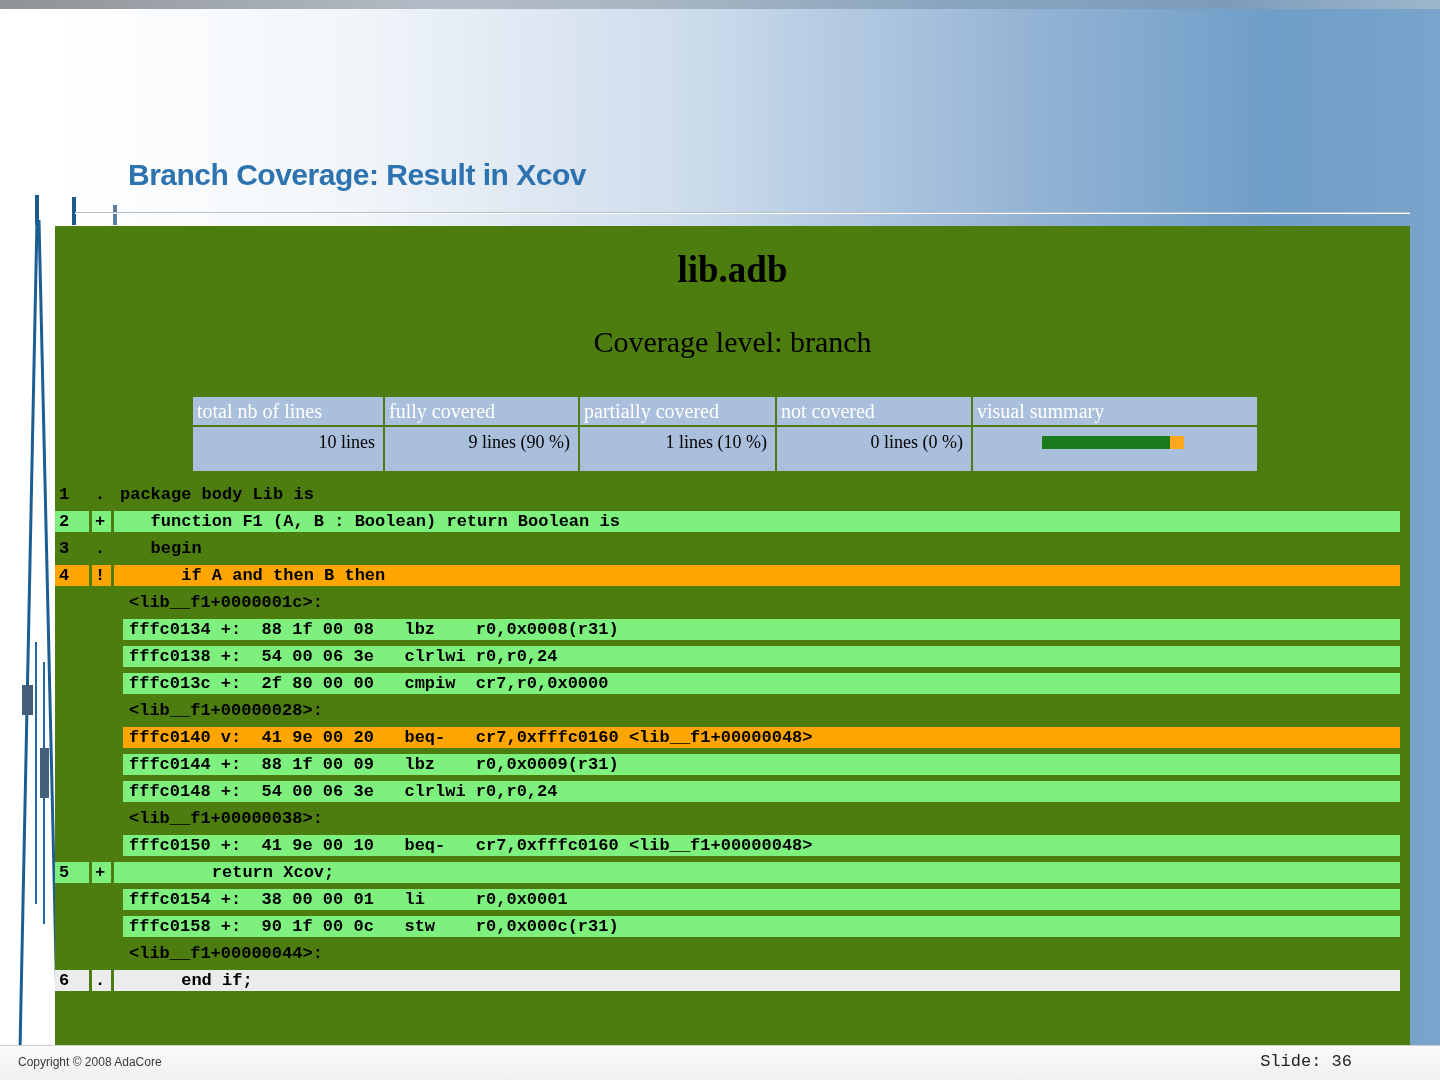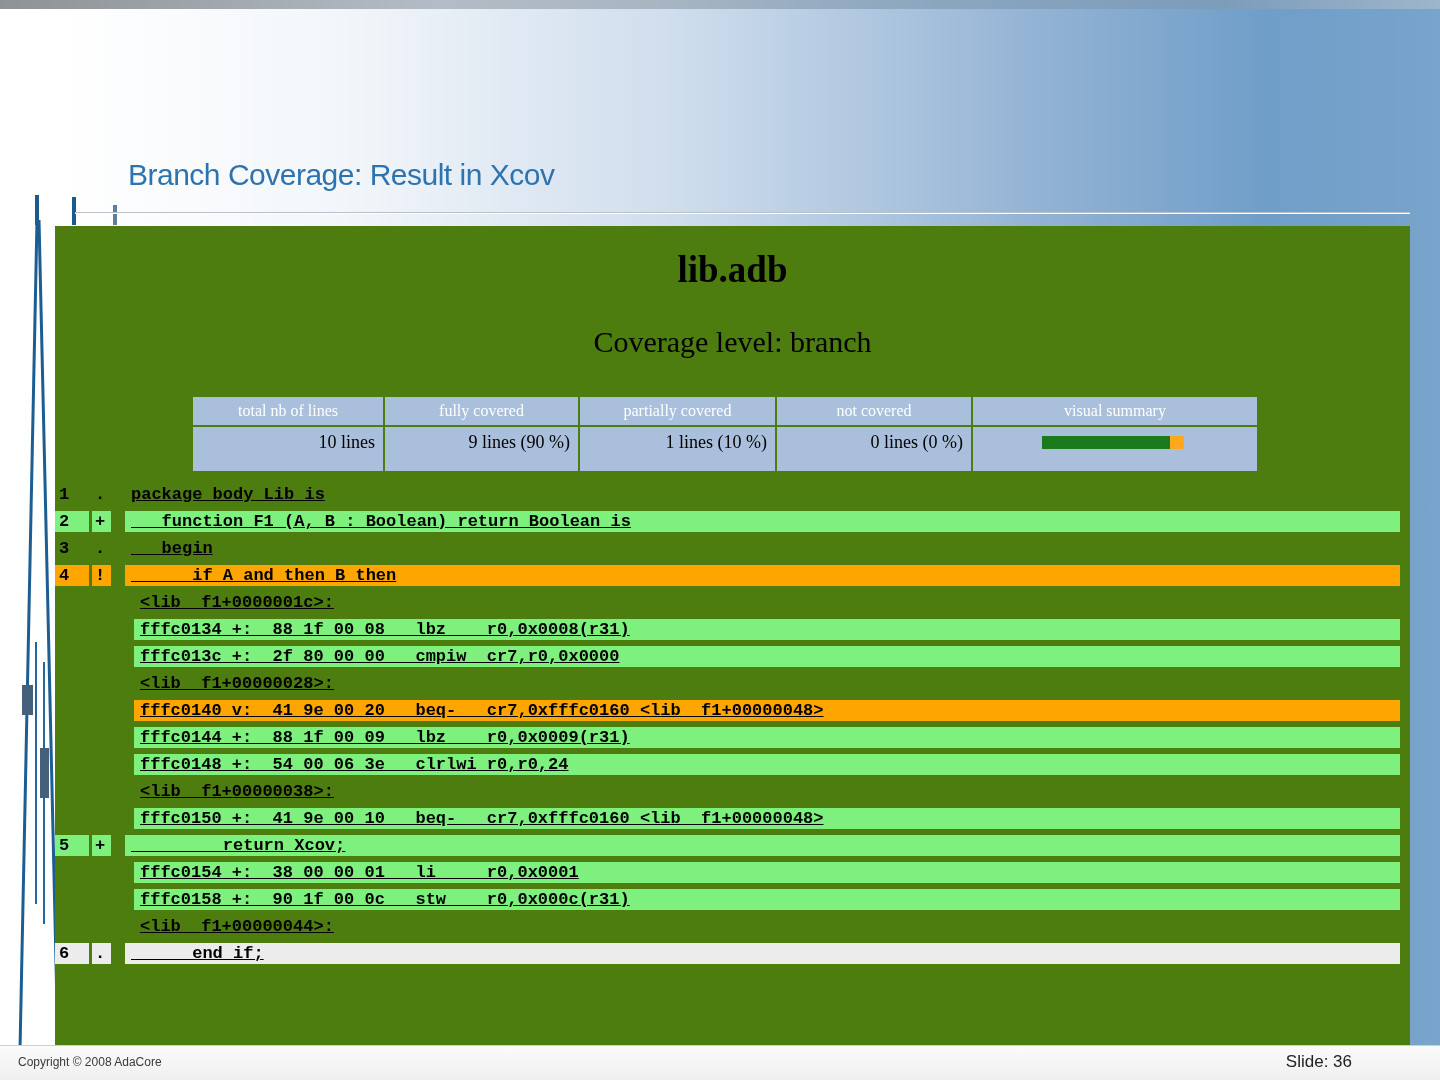--- a/index.html
+++ b/index.html
@@ -8,21 +8,21 @@
     font-family:"Liberation Sans",sans-serif;
     background:linear-gradient(to right,#ffffff 4%,#f2f6fa 24%,#cddcec 48%,#93b3d4 72%,#6f9ec8 88%,#79a4cb 100%);
   }
   
   .top-strip{
     position:absolute;left:0;top:0;width:1440px;height:9px;z-index:3;
     background:linear-gradient(to right,#8f9296 0%,#b3bcc6 30%,#a9b6c2 45%,#8aa6bf 65%,#7d9cba 85%,#9db6cc 100%);
   }
   .slide-title{
     position:absolute;left:128px;top:158px;z-index:3;
-    font-size:30px;font-weight:normal;color:#2d73af;letter-spacing:-0.5px;
+    font-size:30px;font-weight:bold;color:#2d73af;letter-spacing:-0.5px;
   }
   .title-rule{
     position:absolute;left:75px;top:212px;width:1335px;height:0;z-index:3;
     border-top:1px solid #b7c0ca;border-bottom:1px solid #ffffff;
   }
   .decoration{position:absolute;left:0;top:192px;z-index:1;}
   .panel{
     position:absolute;left:55px;top:226px;width:1355px;height:920px;
     background:#4d7c0f;z-index:2;overflow:hidden;
   }
@@ -36,50 +36,50 @@
   }
   table.summary{
     border-collapse:separate;border-spacing:2px;
     margin:36px 0 0 136px;table-layout:fixed;
   }
   table.summary td,table.summary th{
     background:var(--tblblue,#a9bfdb);overflow:hidden;white-space:nowrap;
     font-family:"Liberation Serif",serif;font-weight:normal;
   }
   table.summary th{
-    color:#ffffff;font-size:16px;text-align:center;padding:2px 4px;height:24px;
+    color:#ffffff;font-size:20px;text-align:left;padding:2px 4px;height:24px;
   }
   table.summary td{
     color:#000;font-size:18px;text-align:right;padding:2px 8px 16px 4px;height:26px;
   }
   .c0{width:182px}.c1{width:185px}.c2{width:187px}.c3{width:186px}.c4{width:276px}
   .vbar{display:flex;width:142px;height:13px;margin:0 auto;}
   .vbar .seg-covered{background:var(--bargreen,#1b7a1b);}
   .vbar .seg-partial{background:var(--barorange,#ffa81e);}
   .listing{margin-top:11px;}
   .row{display:flex;height:21px;margin-bottom:6px;
     font-family:"Liberation Mono","DejaVu Sans Mono",monospace;
     font-size:17px;line-height:21px;font-weight:bold;white-space:pre;color:#000;}
   .cell-num{width:30px;padding-left:4px;flex:none;}
   .cell-sym{width:16px;margin-left:3px;padding-left:3px;flex:none;}
-  .cell-text{flex:1;margin-left:14px;margin-right:10px;padding-left:6px;text-decoration:underline;}
+  .cell-text{flex:1;margin-left:3px;margin-right:10px;padding-left:6px;}
   .spacer-asm{width:65px;flex:none;}
   .bg-g{background:var(--green,#7df07d);}
   .bg-o{background:var(--orange,#ffa500);}
   .bg-e{background:#ececec;}
   .footer{
     position:absolute;left:0;top:1045px;width:1440px;height:35px;z-index:4;
     background:linear-gradient(to bottom,#fbfbfb,#efefef);
     border-top:1px solid #cfcfcf;
   }
   .footer .copyright{
     position:absolute;left:18px;top:9px;font-size:12px;color:#3a3a3a;
   }
   .footer .slide-num{
-    position:absolute;right:88px;top:6px;font-size:17px;color:#222;
+    position:absolute;right:88px;top:6px;font-size:17px;color:#222;font-family:Liberation Mono, monospace;
   }
 </style>
 </head>
 <body>
 
 <div class="top-strip"></div>
 
 <div class="slide-title">Branch Coverage: Result in Xcov</div>
 <div class="title-rule"></div>
 
@@ -123,20 +123,21 @@
   </tbody>
     </table>
 
   <div class="listing">
       <div class="row"><div class="cell-num">1</div><div class="cell-sym">.</div><div class="cell-text">package body Lib is</div></div>
       <div class="row"><div class="cell-num bg-g">2</div><div class="cell-sym bg-g">+</div><div class="cell-text bg-g">   function F1 (A, B : Boolean) return Boolean is</div></div>
       <div class="row"><div class="cell-num">3</div><div class="cell-sym">.</div><div class="cell-text">   begin</div></div>
       <div class="row"><div class="cell-num bg-o">4</div><div class="cell-sym bg-o">!</div><div class="cell-text bg-o">      if A and then B then</div></div>
       <div class="row"><div class="spacer-asm"></div><div class="cell-text">&lt;lib__f1+0000001c&gt;:</div></div>
       <div class="row"><div class="spacer-asm"></div><div class="cell-text bg-g">fffc0134 +:  88 1f 00 08   lbz    r0,0x0008(r31)</div></div>
+      <div class="row"><div class="spacer-asm"></div><div class="cell-text bg-g">fffc0138 +:  54 00 06 3e   clrlwi r0,r0,24</div></div>
       <div class="row"><div class="spacer-asm"></div><div class="cell-text bg-g">fffc013c +:  2f 80 00 00   cmpiw  cr7,r0,0x0000</div></div>
       <div class="row"><div class="spacer-asm"></div><div class="cell-text">&lt;lib__f1+00000028&gt;:</div></div>
       <div class="row"><div class="spacer-asm"></div><div class="cell-text bg-o">fffc0140 v:  41 9e 00 20   beq-   cr7,0xfffc0160 &lt;lib__f1+00000048&gt;</div></div>
       <div class="row"><div class="spacer-asm"></div><div class="cell-text bg-g">fffc0144 +:  88 1f 00 09   lbz    r0,0x0009(r31)</div></div>
       <div class="row"><div class="spacer-asm"></div><div class="cell-text bg-g">fffc0148 +:  54 00 06 3e   clrlwi r0,r0,24</div></div>
       <div class="row"><div class="spacer-asm"></div><div class="cell-text">&lt;lib__f1+00000038&gt;:</div></div>
       <div class="row"><div class="spacer-asm"></div><div class="cell-text bg-g">fffc0150 +:  41 9e 00 10   beq-   cr7,0xfffc0160 &lt;lib__f1+00000048&gt;</div></div>
       <div class="row"><div class="cell-num bg-g">5</div><div class="cell-sym bg-g">+</div><div class="cell-text bg-g">         return Xcov;</div></div>
       <div class="row"><div class="spacer-asm"></div><div class="cell-text bg-g">fffc0154 +:  38 00 00 01   li     r0,0x0001</div></div>
       <div class="row"><div class="spacer-asm"></div><div class="cell-text bg-g">fffc0158 +:  90 1f 00 0c   stw    r0,0x000c(r31)</div></div>

